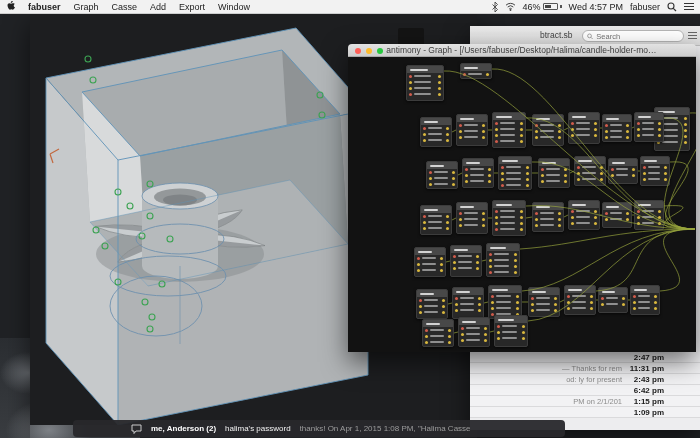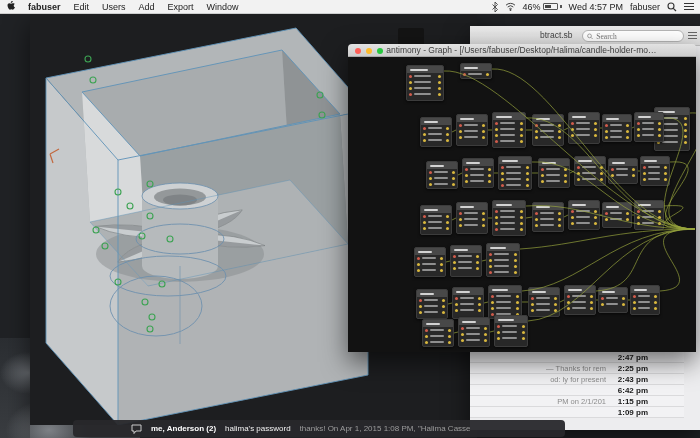--- a/index.html
+++ b/index.html
@@ -55,25 +55,25 @@
   #mail-window { left:470px; top:26px; width:230px; height:404px; z-index:20;
     background:#ededef; }
   #mail-toolbar { height:20px; background:linear-gradient(#e8e8e8,#dcdcdc);
     border-bottom:1px solid #bfbfbf; position:relative; display:flex;
     align-items:center; font-size:8.5px; color:#444; }
   #mail-title { position:absolute; left:70px; top:4px; white-space:nowrap; }
   .searchbox { position:absolute; right:16px; top:4px; width:102px; height:12px;
     background:#fff; border:1px solid #b5b5b5; border-radius:6px; display:flex;
     align-items:center; padding:0 4px; gap:3px; }
   .searchbox input { border:none; outline:none; width:100%; font-size:7.5px;
-    color:#888; background:transparent; font-family:Liberation Serif, serif; }
+    color:#888; background:transparent; font-family:Liberation Sans, sans-serif; }
   .list-lines { width:9px; height:7px; display:flex; flex-direction:column;
     justify-content:space-between; }
   .list-lines i { height:1px; background:#666; display:block; }
-  #mail-list { position:absolute; left:0; right:16px; top:326px; }
+  #mail-list { position:absolute; left:0; right:0; top:326px; }
   .mrow { height:11px; display:flex; align-items:center;
     border-bottom:1px solid #dadadc; background:#f2f2f4; padding:0 36px 0 8px; }
   .mprev { margin-left:auto; font-size:7.5px; color:#8b8b8b; white-space:nowrap;
     overflow:hidden; }
   .mtime { width:42px; text-align:right; font-size:8px; font-weight:bold;
     color:#1b1b1b; flex:0 0 auto; }
 
   #black-patch { left:398px; top:28px; width:26px; height:20px; background:#141414;
     z-index:15; position:absolute; border-radius:2px; }
 
@@ -108,22 +108,22 @@
 
 <div id="desktop-rock"></div>
 
 <div id="menu-bar">
   <span class="mb-item">
     <svg width="9" height="10" viewBox="0 0 9 10">
         <path d="M6.3 1.2c-.4.5-1 .8-1.5.8-.1-.6.2-1.2.5-1.6.4-.4 1-.7 1.5-.8.1.6-.2 1.2-.5 1.6zM6.8 2.2c-.8 0-1.4.5-1.8.5-.4 0-1-.5-1.7-.5C2.4 2.2 1.5 2.9 1.5 4.3c0 2 1.5 4.4 2.4 4.4.4 0 .9-.4 1.5-.4.6 0 1 .4 1.5.4.9 0 2.1-2.2 2.1-2.2s-1.3-.5-1.3-1.9c0-1.2 1-1.7 1-1.7s-.7-.7-1.9-.7z" fill="#222"></path>
       </svg>
   </span>
   <span class="mb-item mb-app">fabuser</span>
-  <span class="mb-item">Edit</span>
-  <span class="mb-item">Users</span>
+  <span class="mb-item">Graph</span>
+  <span class="mb-item">Casse</span>
   <span class="mb-item">Add</span>
   <span class="mb-item">Export</span>
   <span class="mb-item">Window</span>
   <span id="mb-right">
     <span class="sicon">
       <svg width="6" height="10" viewBox="0 0 6 10">
           <path d="M3 0 L3 10 M3 0 L5.5 2.5 L0.5 7.5 M3 10 L5.5 7.5 L0.5 2.5" stroke="#444" stroke-width="0.9" fill="none"></path>
         </svg>
     </span>
     <span class="sicon">
@@ -244,21 +244,21 @@
         <i></i>
       </span>
   </div>
   <div id="mail-list">
       <div class="mrow">
         <span class="mprev"></span>
         <span class="mtime">2:47 pm</span>
       </div>
       <div class="mrow">
         <span class="mprev">— Thanks for rem</span>
-        <span class="mtime">2:25 pm</span>
+        <span class="mtime">11:31 pm</span>
       </div>
       <div class="mrow">
         <span class="mprev">od: ly for present</span>
         <span class="mtime">2:43 pm</span>
       </div>
       <div class="mrow">
         <span class="mprev"></span>
         <span class="mtime">6:42 pm</span>
       </div>
       <div class="mrow">

